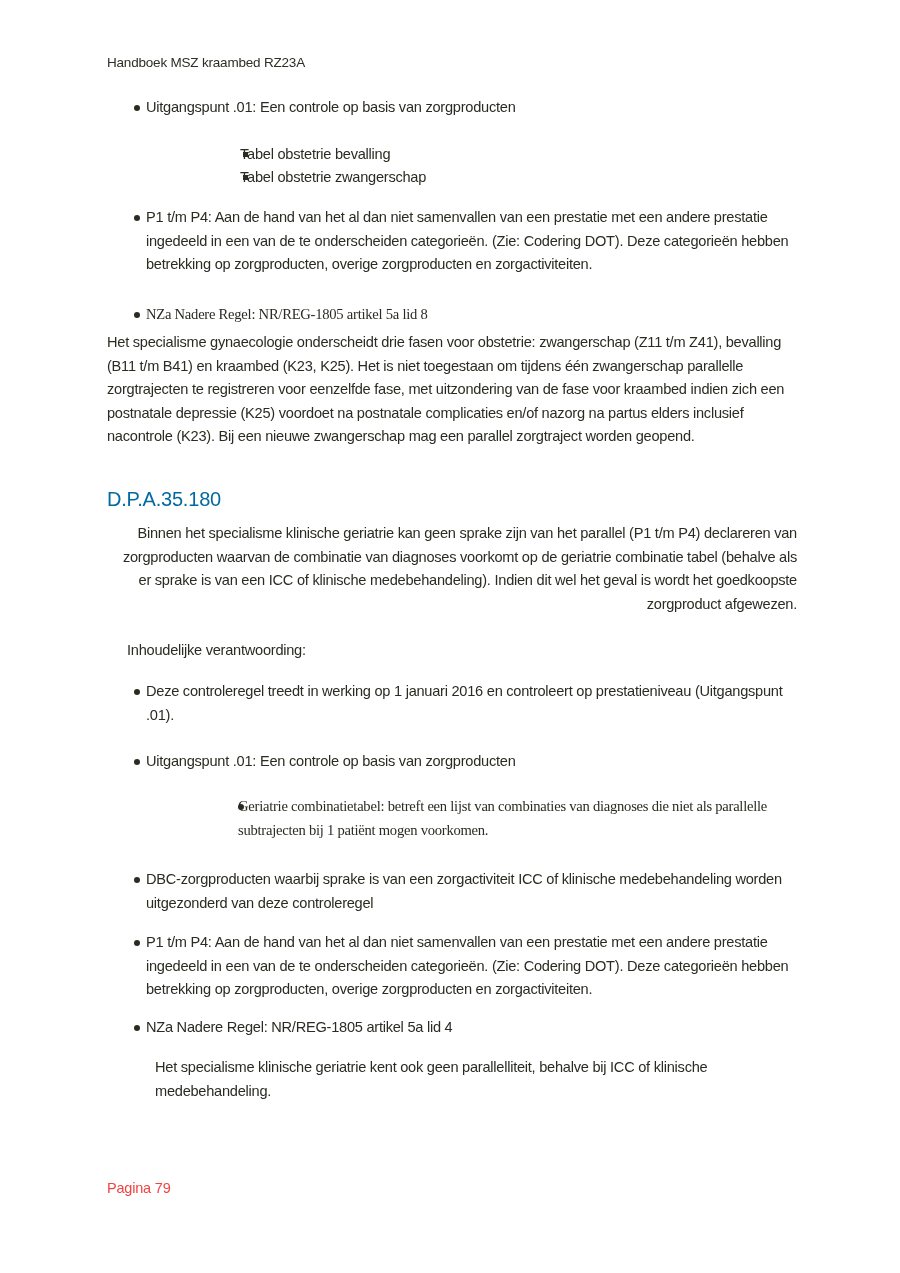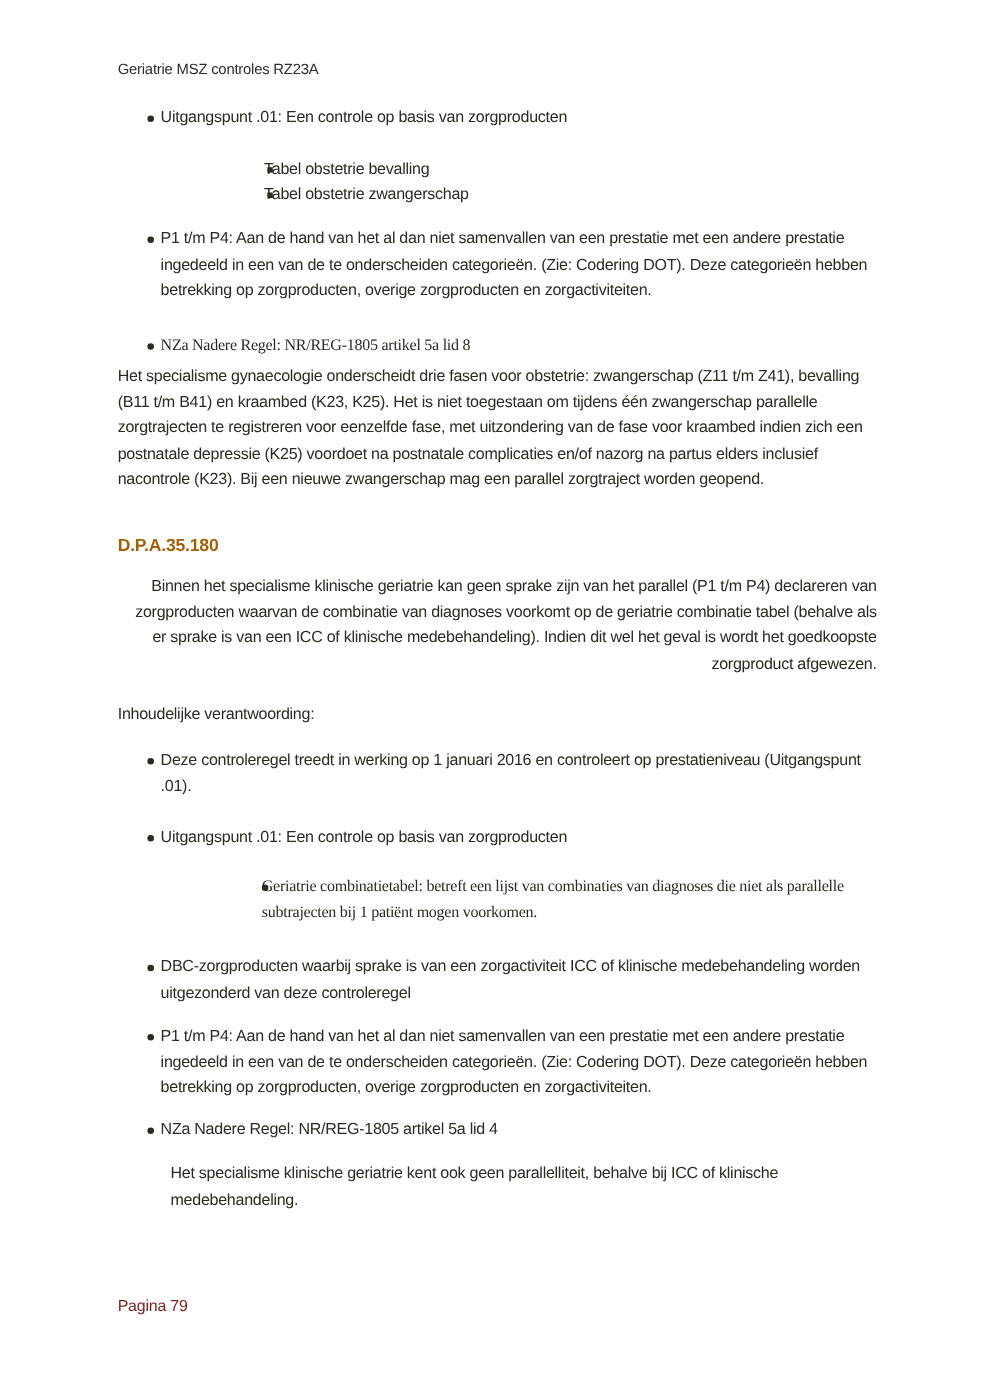--- a/index.html
+++ b/index.html
@@ -7,21 +7,21 @@
     width: 900px; height: 1273px; position: relative; overflow: hidden;
     font-family: "Liberation Sans", sans-serif;
     color: #2b2b22;
   }
   .header {
     position: absolute; left: 107px; top: 55px;
     font-size: 13.5px; color: #2e2e26; letter-spacing: -0.2px;
   }
   .footer {
     position: absolute; left: 107px; top: 1180px;
-    font-size: 14.5px; color: #7f1d1d; letter-spacing: -0.2px;
+    font-size: 14.5px; color: #ef4444; letter-spacing: -0.2px;
   }
   .txt { font-size: 14.6px; line-height: 23.5px; letter-spacing: -0.25px; }
   .block { position: absolute; left: 107px; width: 690px; }
   .bullet {
     position: absolute; left: 107px; width: 690px;
   }
   .bullet .dot {
     position: absolute; left: 27px; top: 9px;
     width: 6px; height: 6px; border-radius: 50%; background: #2b2b22;
   }
@@ -31,27 +31,27 @@
     position: absolute; left: 3px; top: 9px; width: 5px; height: 5px; background: #2b2b22;
   }
   .sub-bullet .dot {
     position: absolute; left: 0px; top: 9px;
     width: 6px; height: 6px; border-radius: 50%; background: #2b2b22;
   }
   .sub-bullet .content { }
   .heading {
     position: absolute; left: 107px; top: 488px;
     font-family: "Liberation Sans", sans-serif;
-    font-weight: bold; font-size: 16px; color: #a16207; letter-spacing: -0.2px;
+    font-weight: normal; font-size: 20px; color: #0369a1; letter-spacing: -0.2px;
   }
 </style>
 </head>
 <body>
 
-<div class="header">Geriatrie MSZ controles RZ23A</div>
+<div class="header">Handboek MSZ kraambed RZ23A</div>
 
 <div class="bullet txt" style="top:96px;">
   <span class="dot"></span>
   <div class="content">Uitgangspunt .01: Een controle op basis van zorgproducten</div>
 </div>
 
 <div class="sub-bullet txt" style="top:143px;">
   <span class="sq"></span>
   <div class="content">Tabel obstetrie bevalling</div>
 </div>
@@ -69,21 +69,21 @@
   <span class="dot"></span>
   <div class="content">NZa Nadere Regel: NR/REG-1805 artikel 5a lid 8</div>
 </div>
 
 <div class="block txt" style="top:331px;">Het specialisme gynaecologie onderscheidt drie fasen voor obstetrie: zwangerschap (Z11 t/m Z41), bevalling (B11 t/m B41) en kraambed (K23, K25). Het is niet toegestaan om tijdens één zwangerschap parallelle zorgtrajecten te registreren voor eenzelfde fase, met uitzondering van de fase voor kraambed indien zich een postnatale depressie (K25) voordoet na postnatale complicaties en/of nazorg na partus elders inclusief nacontrole (K23). Bij een nieuwe zwangerschap mag een parallel zorgtraject worden geopend.</div>
 
 <div class="heading">D.P.A.35.180</div>
 
 <div class="block txt" style="top:522px;text-align:right;">Binnen het specialisme klinische geriatrie kan geen sprake zijn van het parallel (P1 t/m P4) declareren van zorgproducten waarvan de combinatie van diagnoses voorkomt op de geriatrie combinatie tabel (behalve als er sprake is van een ICC of klinische medebehandeling). Indien dit wel het geval is wordt het goedkoopste zorgproduct afgewezen.</div>
 
-<div class="block txt" style="top:639px;">Inhoudelijke verantwoording:</div>
+<div class="block txt" style="top:639px;margin-left:20px;">Inhoudelijke verantwoording:</div>
 
 <div class="bullet txt" style="top:680px;">
   <span class="dot"></span>
   <div class="content">Deze controleregel treedt in werking op 1 januari 2016 en controleert op prestatieniveau (Uitgangspunt .01).</div>
 </div>
 
 <div class="bullet txt" style="top:750px;">
   <span class="dot"></span>
   <div class="content">Uitgangspunt .01: Een controle op basis van zorgproducten</div>
 </div>

